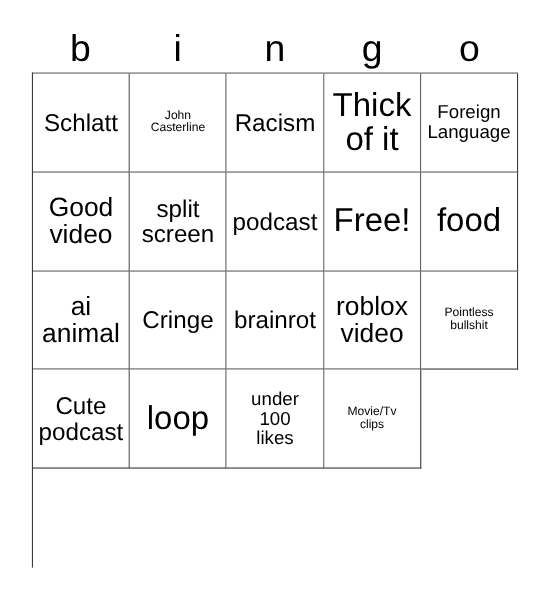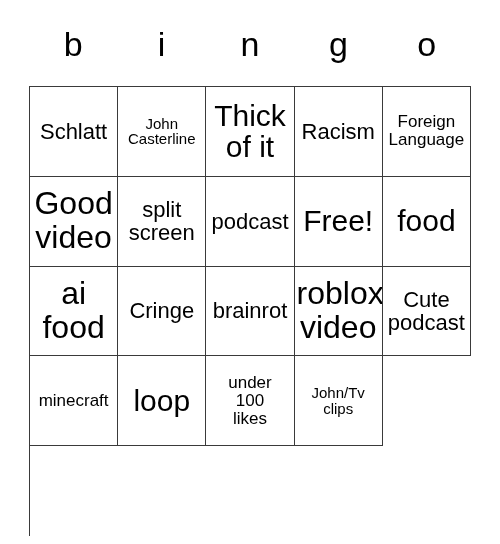--- a/index.html
+++ b/index.html
@@ -51,21 +51,20 @@
     top: 66px;
     width: 442px;
     height: 450px;
     display: grid;
     grid-template-columns: repeat(5, 1fr);
     grid-template-rows: repeat(5, 1fr);
     border-top: 1px solid #3a3a3a;
     border-left: 1px solid #3a3a3a;
     box-sizing: border-box;
     background: #ffffff;
-    margin-top: 20px;
   }
   .bingo-cell {
     border-right: 1px solid #3a3a3a;
     border-bottom: 1px solid #3a3a3a;
     box-sizing: border-box;
     display: flex;
     align-items: center;
     justify-content: center;
     text-align: center;
     padding: 1px 2px;
@@ -75,25 +74,25 @@
   .cell-text {
     display: block;
     width: 100%;
     line-height: 1.06;
     white-space: pre-line;
     color: #000000;
   }
 
   
   .fs-xl  { font-size: 30px; }
-  .fs-lg  { font-size: 32px; }
+  .fs-lg  { font-size: 24px; }
   .fs-md  { font-size: 22px; }
   .fs-sm  { font-size: 22px; }
   .fs-xs  { font-size: 17px; }
-  .fs-xxs { font-size: 15px; }
+  .fs-xxs { font-size: 11px; }
 </style>
 </head>
 <body>
 
 <div id="bingo-card">
 
   <div id="bingo-header">
       <div class="header-letter">b</div>
       <div class="header-letter">i</div>
       <div class="header-letter">n</div>
@@ -103,25 +102,25 @@
 
   <div id="bingo-grid">
       <div class="bingo-cell">
         <span class="cell-text fs-md">Schlatt</span>
       </div>
       <div class="bingo-cell">
         <span class="cell-text fs-xxs">John
 Casterline</span>
       </div>
       <div class="bingo-cell">
+        <span class="cell-text fs-md">Racism</span>
+      </div>
+      <div class="bingo-cell">
         <span class="cell-text fs-xl">Thick
 of it</span>
-      </div>
-      <div class="bingo-cell">
-        <span class="cell-text fs-md">Racism</span>
       </div>
       <div class="bingo-cell">
         <span class="cell-text fs-xs">Foreign
 Language</span>
       </div>
       <div class="bingo-cell">
         <span class="cell-text fs-lg">Good
 video</span>
       </div>
       <div class="bingo-cell">
@@ -132,46 +131,47 @@
         <span class="cell-text fs-sm">podcast</span>
       </div>
       <div class="bingo-cell">
         <span class="cell-text fs-xl">Free!</span>
       </div>
       <div class="bingo-cell">
         <span class="cell-text fs-xl">food</span>
       </div>
       <div class="bingo-cell">
         <span class="cell-text fs-lg">ai
-food</span>
+animal</span>
       </div>
       <div class="bingo-cell">
         <span class="cell-text fs-md">Cringe</span>
       </div>
       <div class="bingo-cell">
         <span class="cell-text fs-sm">brainrot</span>
       </div>
       <div class="bingo-cell">
         <span class="cell-text fs-lg">roblox
 video</span>
       </div>
       <div class="bingo-cell">
+        <span class="cell-text fs-xxs">Pointless
+bullshit</span>
+      </div>
+      <div class="bingo-cell">
         <span class="cell-text fs-md">Cute
 podcast</span>
-      </div>
-      <div class="bingo-cell">
-        <span class="cell-text fs-xs">minecraft</span>
       </div>
       <div class="bingo-cell">
         <span class="cell-text fs-xl">loop</span>
       </div>
       <div class="bingo-cell">
         <span class="cell-text fs-xs">under
 100
 likes</span>
       </div>
       <div class="bingo-cell">
-        <span class="cell-text fs-xxs">John/Tv
+        <span class="cell-text fs-xxs">Movie/Tv
 clips</span>
       </div>
     </div>
 
 </div>
 
 </body></html>

